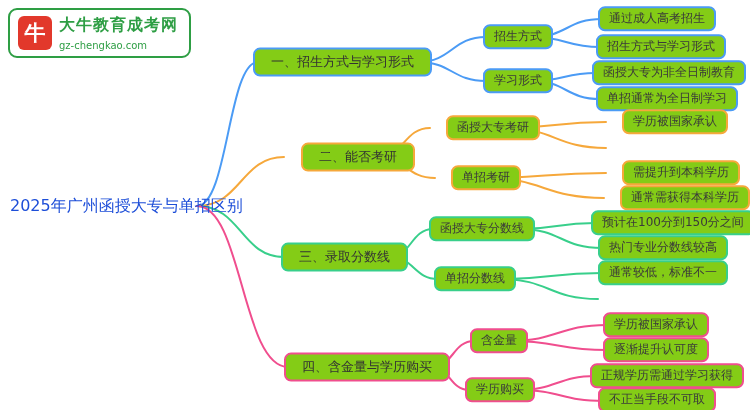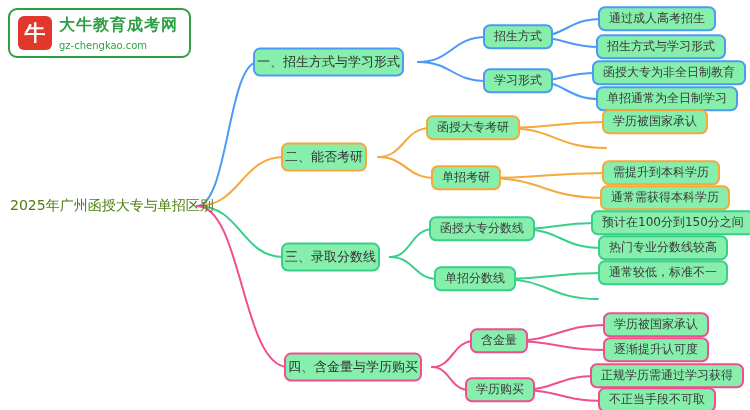--- a/index.html
+++ b/index.html
@@ -17,33 +17,33 @@
   }
   .links{position:absolute;left:0;top:0;z-index:1;}
   .links path{fill:none;stroke-width:2;stroke-linecap:round;}
   .st-b1{stroke:var(--blue);}
   .st-b2{stroke:var(--orange);}
   .st-b3{stroke:var(--green);}
   .st-b4{stroke:var(--pink);}
 
   .node{
     position:absolute;transform:translateY(-50%);
-    background:#86efac;border:2px solid #999;border-radius:7px;
+    background:#84cc16;border:2px solid #999;border-radius:7px;
     padding:2px 9px;font-size:12px;line-height:1.45;color:#3a3a3a;
     white-space:nowrap;z-index:2;
   }
-  .lv1{font-size:13px;padding:3px 2px;color:#333;}
+  .lv1{font-size:13px;padding:3px 16px;color:#333;}
   .b1{border-color:var(--blue);}
-  .b2{border-color:var(--orange);}
+  .b2{border-color:var(--orange);margin-left:20px;}
   .b3{border-color:var(--green);}
   .b4{border-color:var(--pink);}
 
   .root-label{
     position:absolute;left:10px;top:206px;transform:translateY(-50%);
-    font-size:14px;color:#4d7c0f;z-index:2;white-space:nowrap;
+    font-size:16px;color:#1d4ed8;z-index:2;white-space:nowrap;
   }
 
   .logo{
     position:absolute;left:8px;top:8px;z-index:3;
     display:flex;align-items:center;gap:7px;
     background:#fff;border:2px solid var(--logo-green);
     border-radius:9px;padding:5px 11px 5px 8px;
   }
   .logo-icon{
     width:34px;height:34px;background:var(--logo-red);color:#fff;

